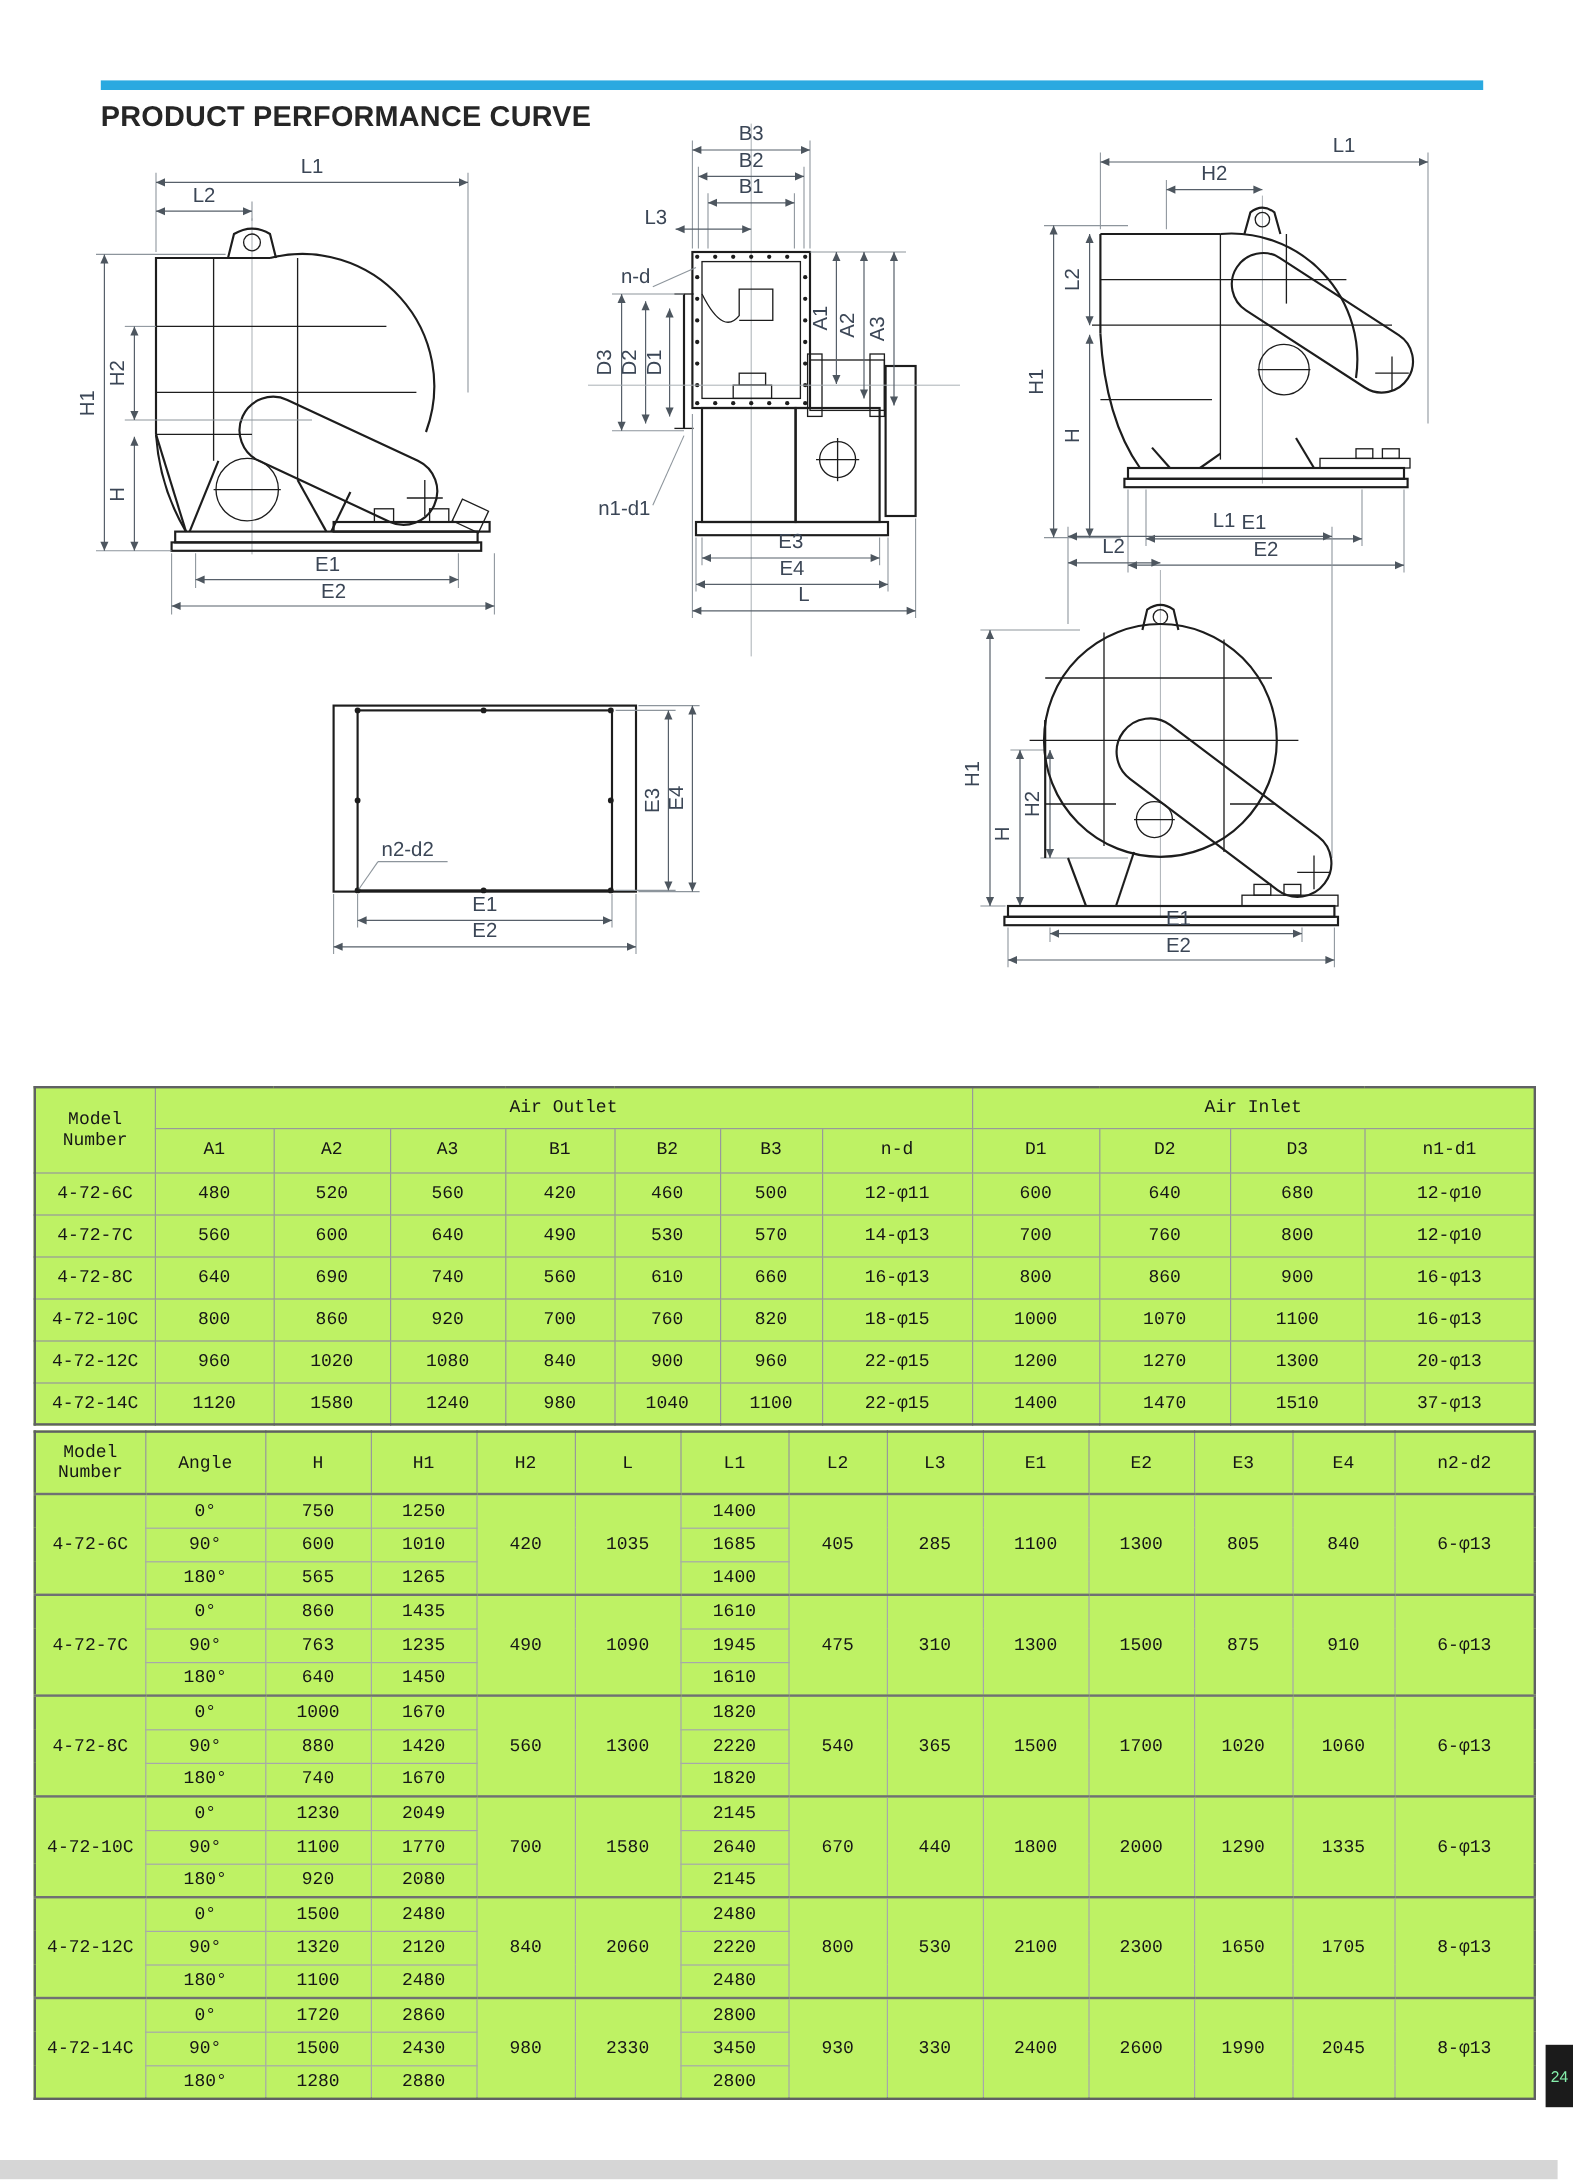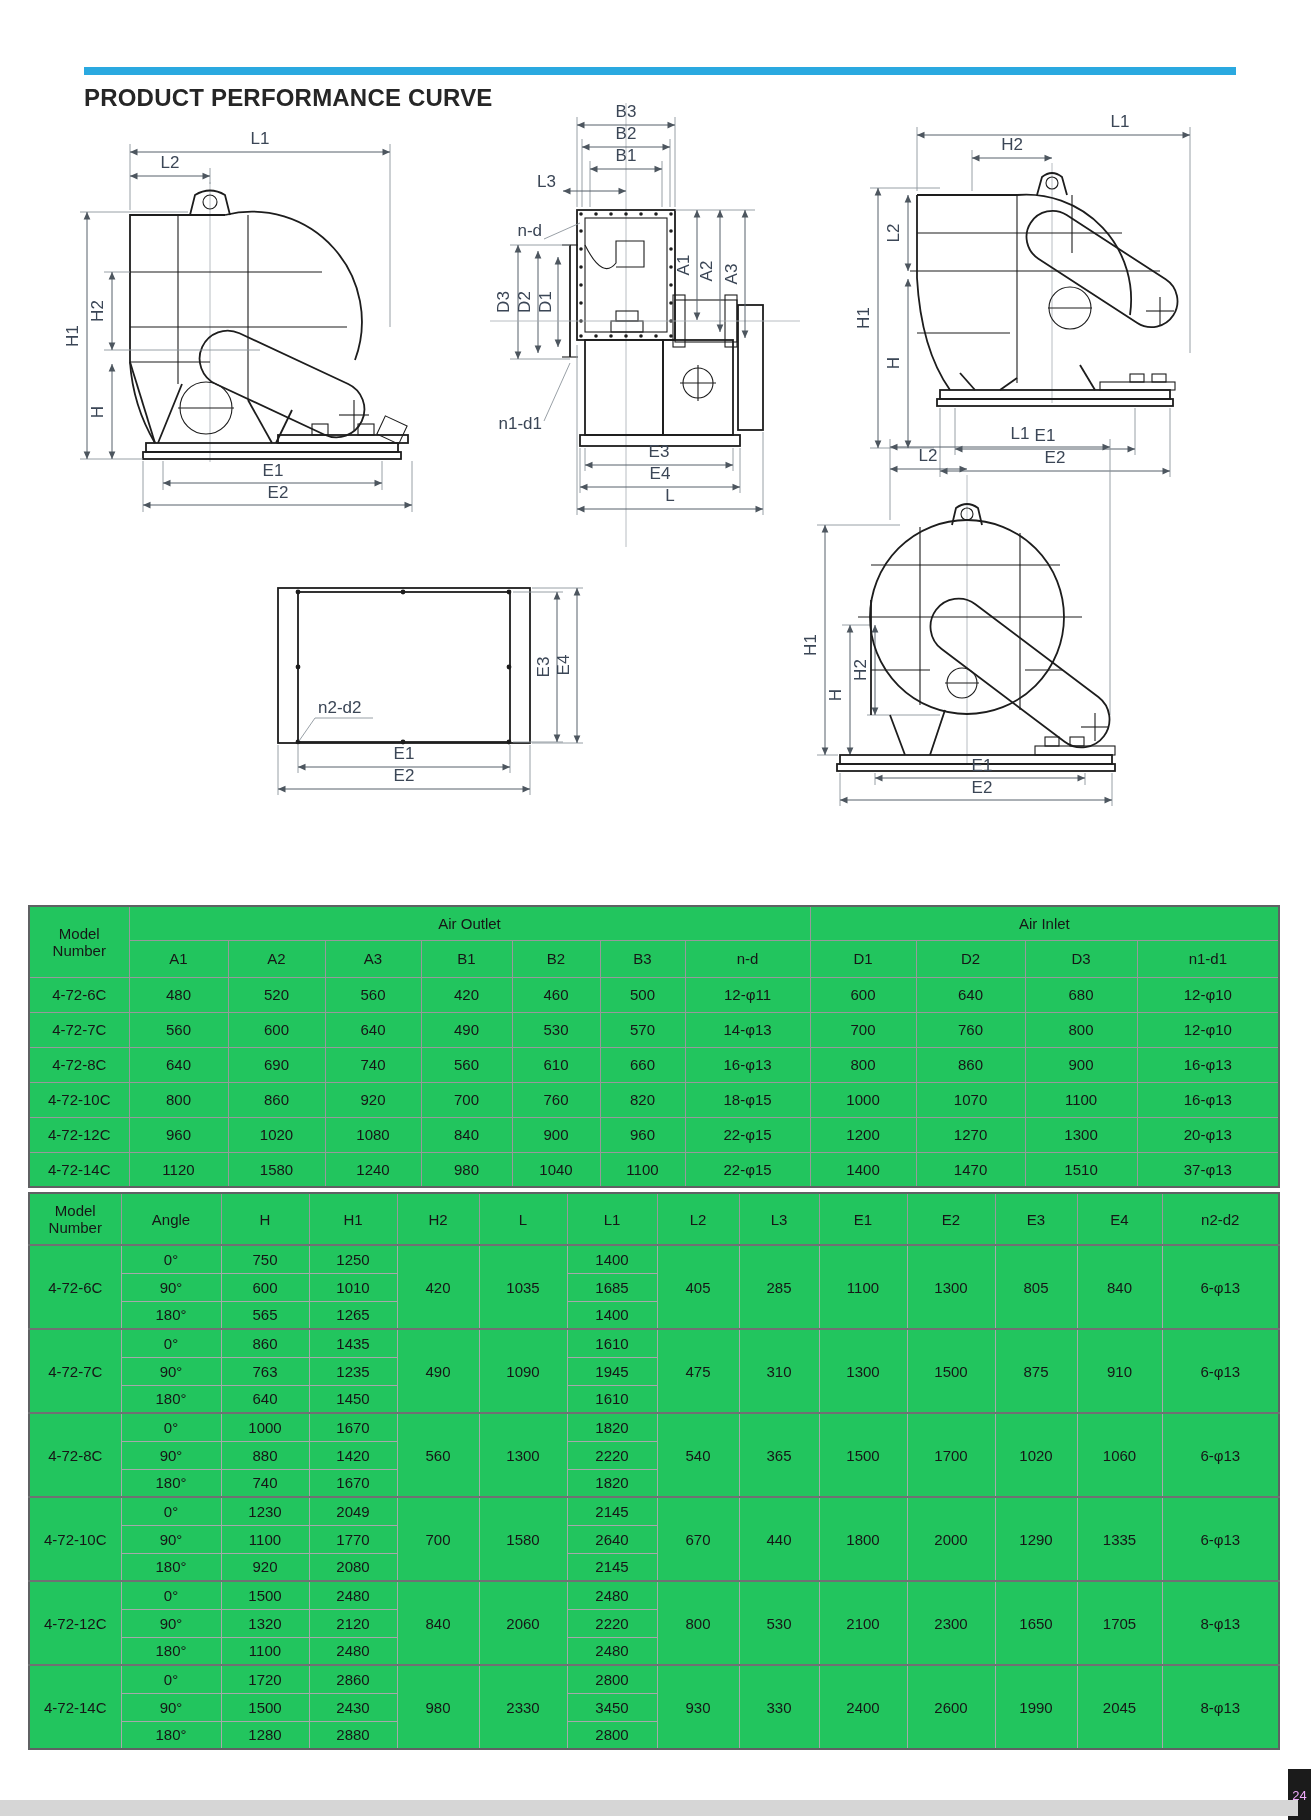--- a/index.html
+++ b/index.html
@@ -17,36 +17,36 @@
   svg.diagram { position:absolute; overflow:visible; }
   svg text { font-family:"Liberation Sans","DejaVu Sans",sans-serif; font-size:17px; fill:#3b4656; }
   .outline { stroke:#1d1d1d; stroke-width:1.8; fill:none; }
   .thin    { stroke:#1d1d1d; stroke-width:1.1; fill:none; }
   .dim     { stroke:#57606a; stroke-width:1; fill:none; }
   .ext     { stroke:#8d959c; stroke-width:.9; fill:none; }
   .cl      { stroke:#a6acb2; stroke-width:.8; fill:none; }
   .dot     { fill:#1d1d1d; stroke:none; }
 
   table { position:absolute; border-collapse:collapse; table-layout:fixed;
-          background:#22c55e; }
+          background:#bef264;font-family:Liberation Mono, monospace; }
   th, td { border:1px solid #97999b; font-size:15px; font-weight:normal;
            color:#161616; text-align:center; vertical-align:middle; padding:0 2px; }
   #table1 { left:28px; top:905px; width:1250px; border:2px solid #5f6163; }
   #table1 thead tr:first-child { height:34px; }
   #table1 thead tr:last-child  { height:37px; }
   #table1 tbody tr { height:35px; }
   #table2 { left:28px; top:1192px; width:1250px; border:2px solid #5f6163; }
   #table2 thead tr { height:52px; }
   #table2 tbody tr { height:28px; }
   #table2 tbody td { border-color:#a6a8aa; }
   #table2 tbody tr.group-first td { border-top:2px solid #6f7173; }
   #table2 thead th { border-bottom:2px solid #6f7173; }
 
-  .page-num { position:absolute; right:0; top:1769px; width:23px; height:52px;
-              background:#1b1b1b; color:#f0abfc; font-size:13px;
+  .page-num { position:absolute; right:0; top:1704px; width:23px; height:52px;
+              background:#1b1b1b; color:#86efac; font-size:13px;
               display:flex; align-items:center; justify-content:center; }
   .footer-bar { position:absolute; left:0; top:1800px; width:1298px; height:16px;
                 background:#d6d6d6; }
 </style>
 </head>
 <body>
 
 <div class="page">
 
   <div class="title">PRODUCT PERFORMANCE CURVE</div>

